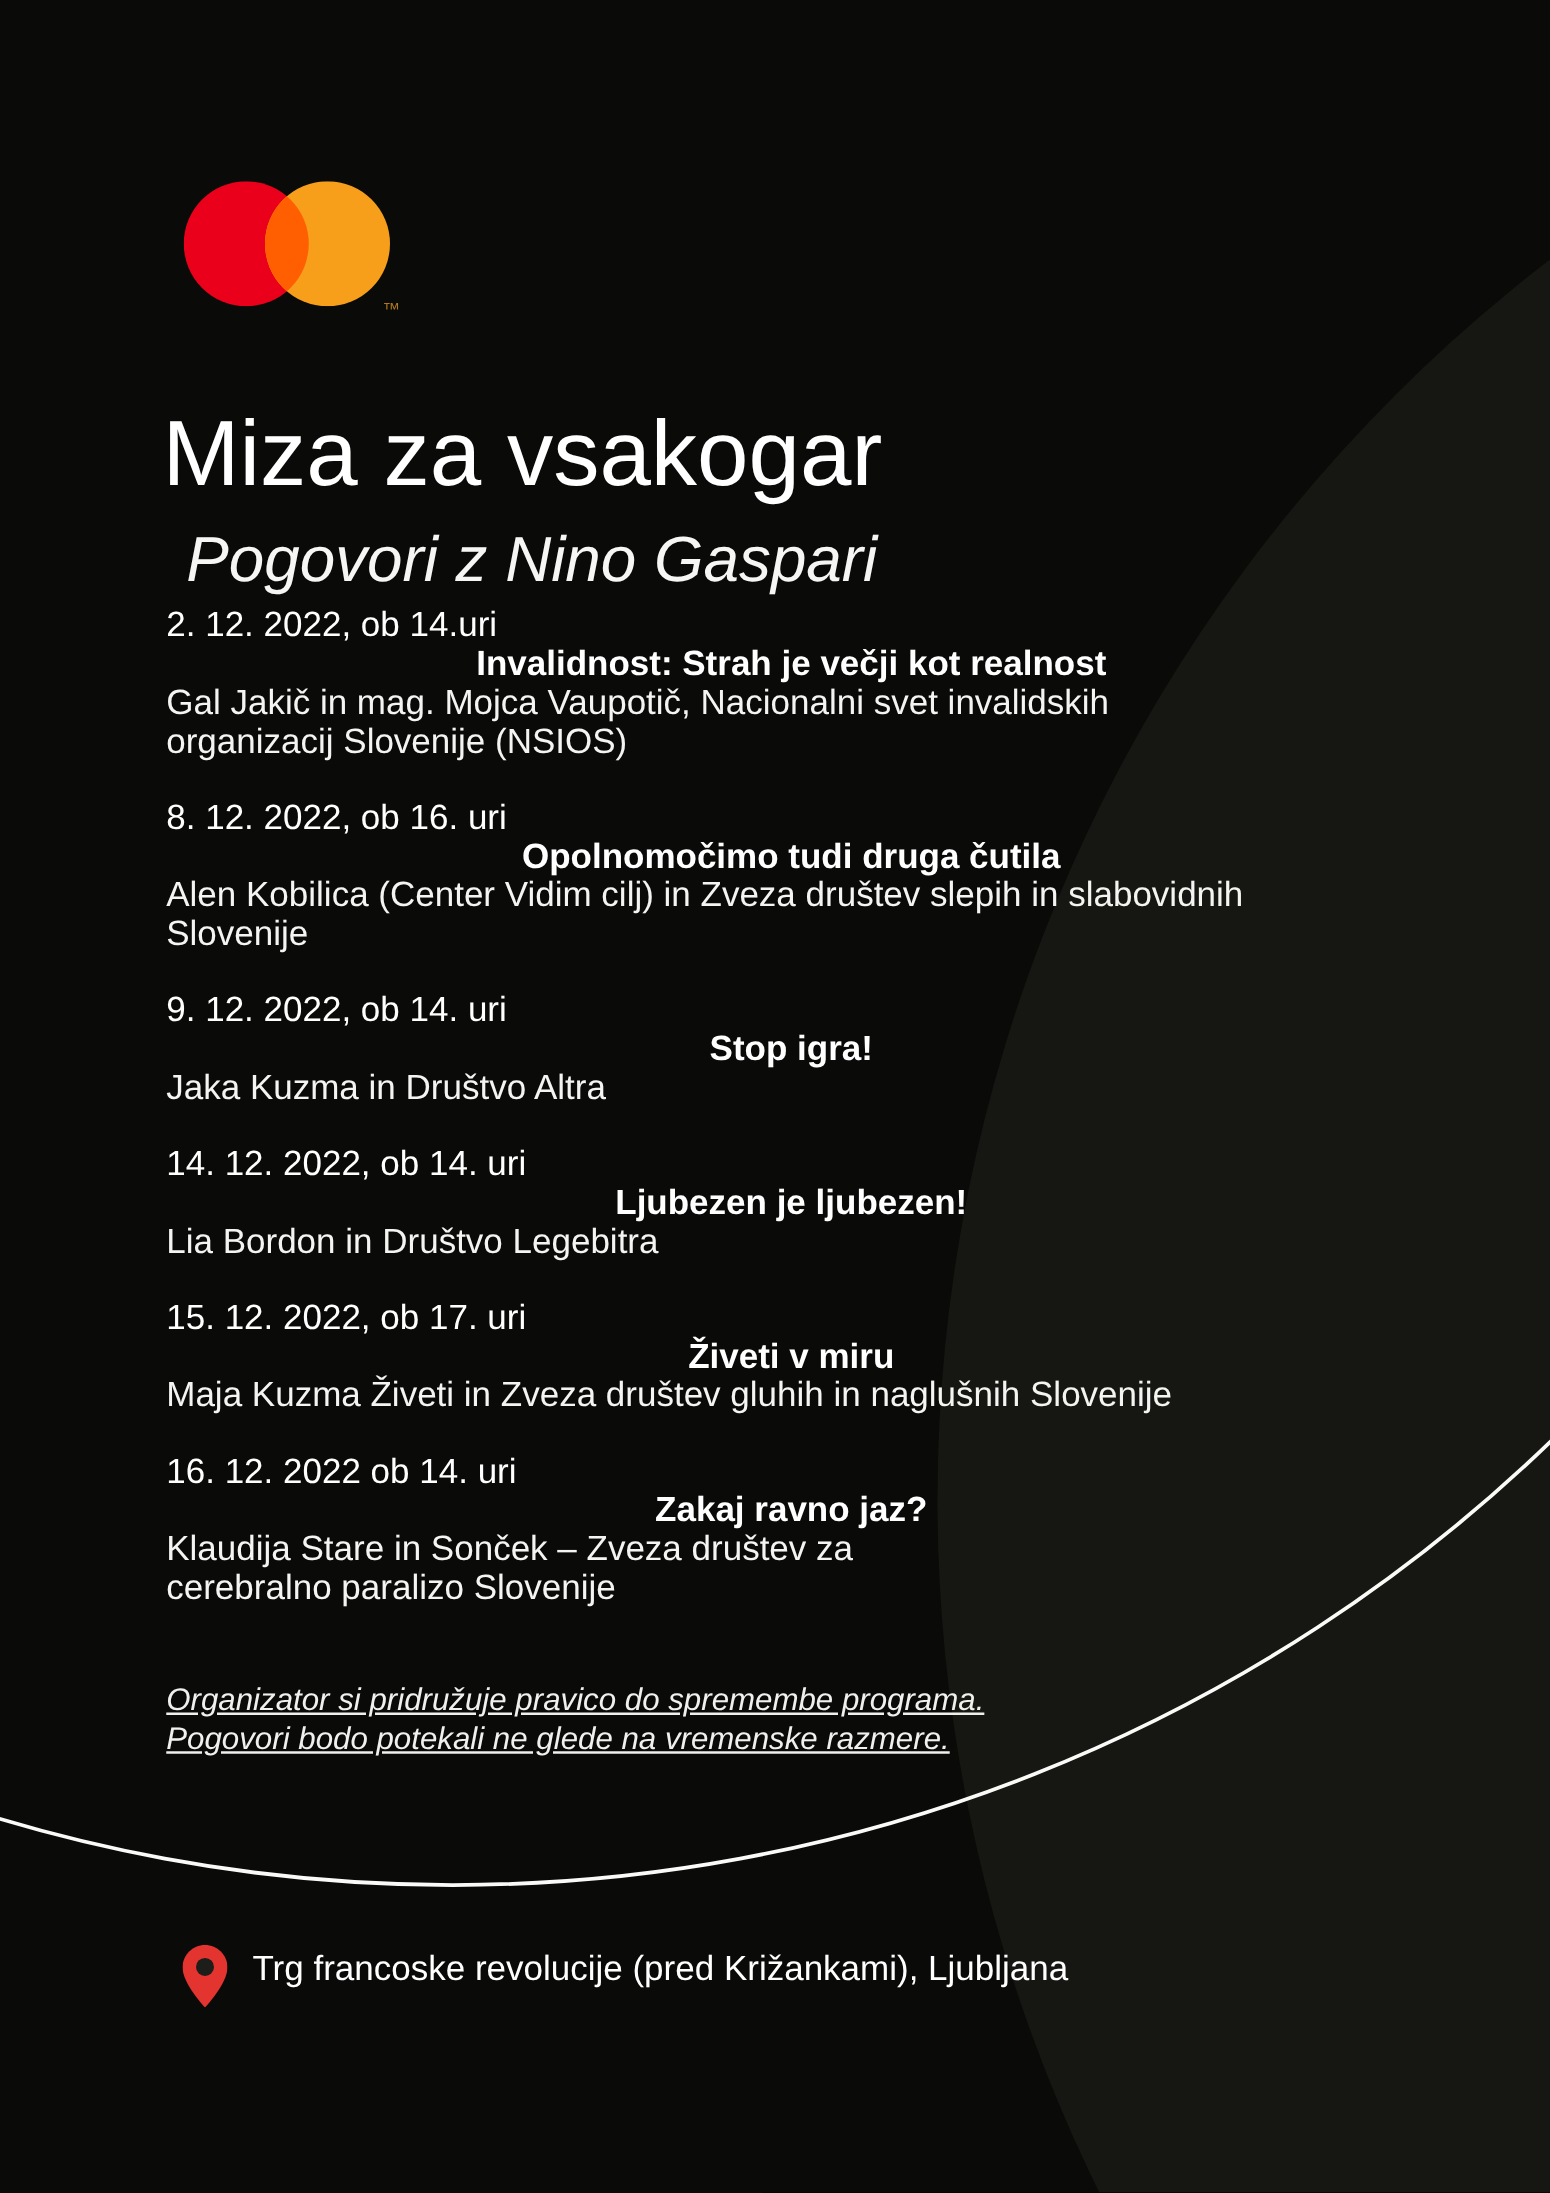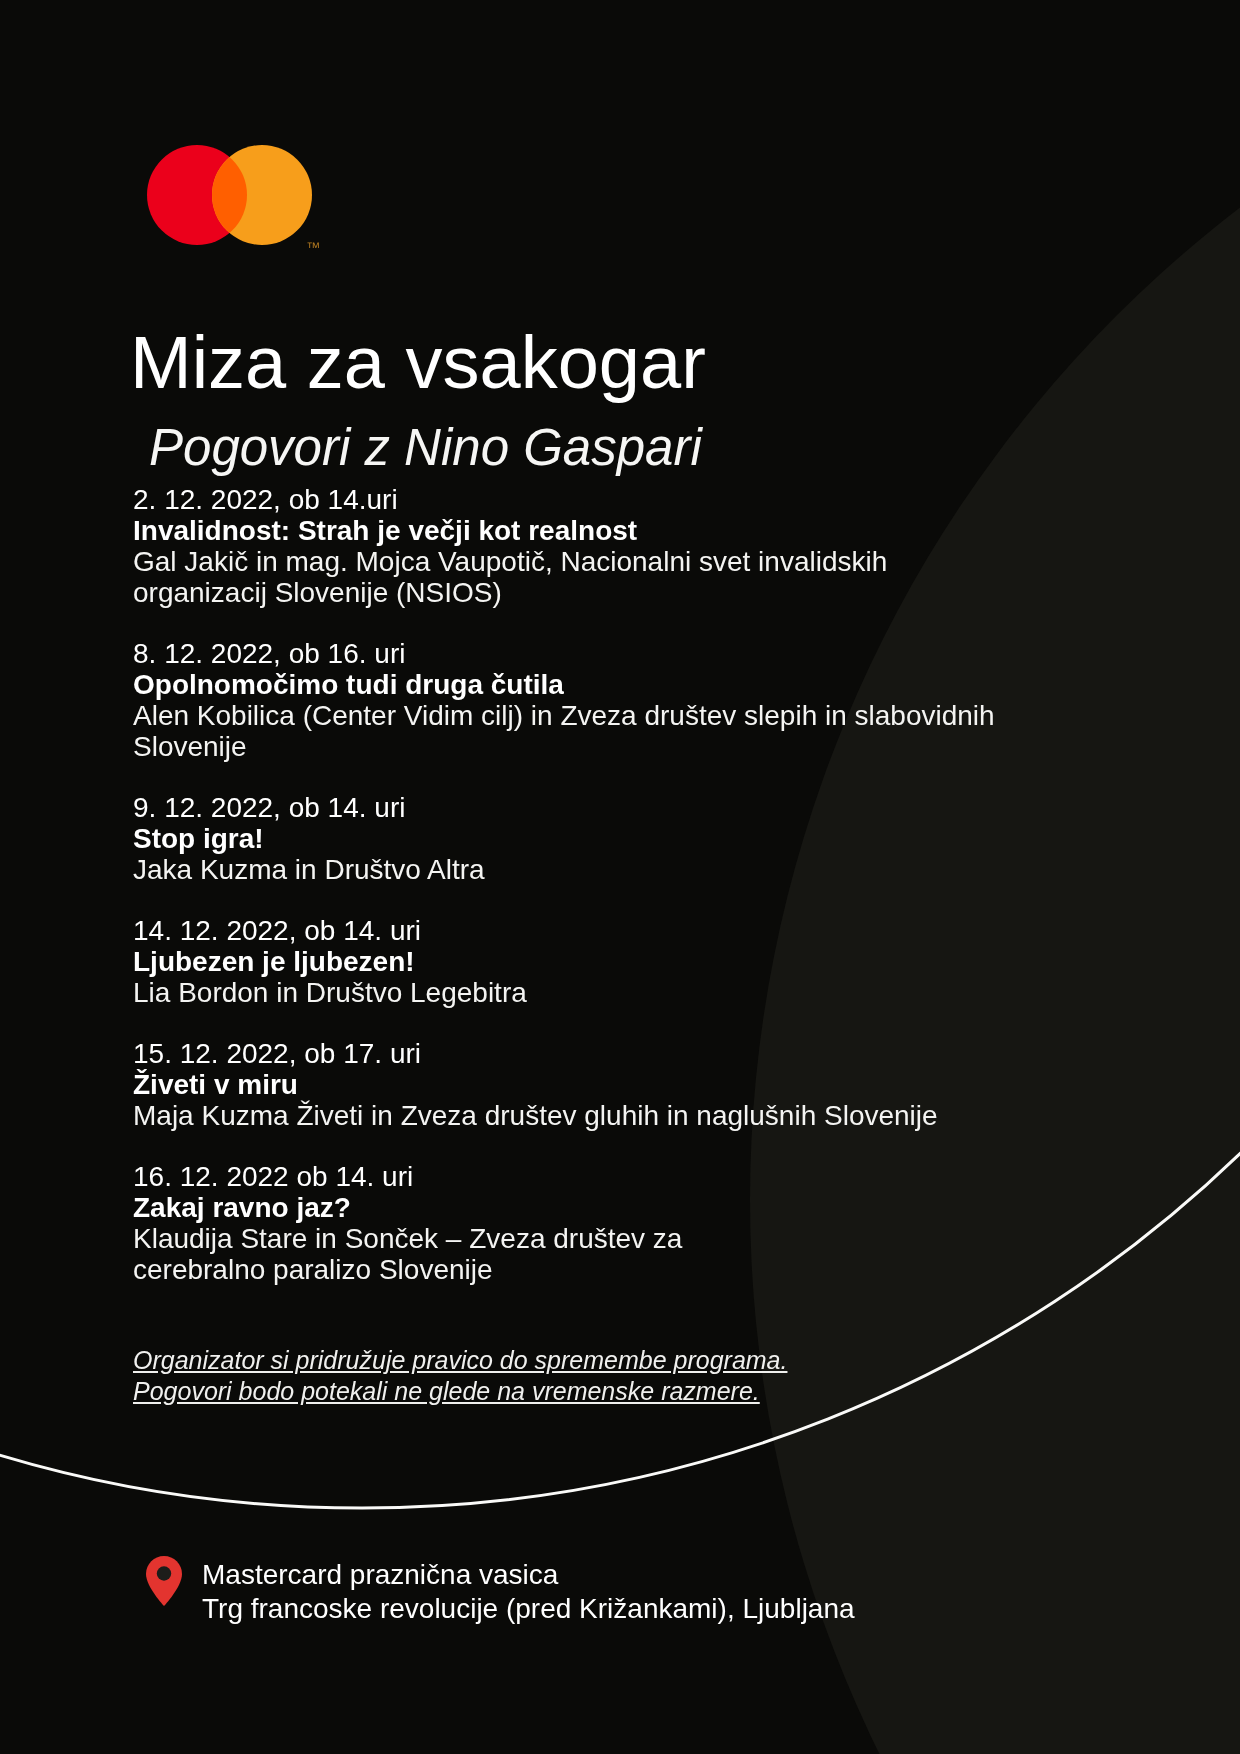--- a/index.html
+++ b/index.html
@@ -71,20 +71,21 @@
     font-size: 28px;
     font-weight: 400;
     line-height: 31px;
     color: #FFFFFF;
   }
   .event .etitle {
     font-size: 28px;
     font-weight: 700;
     line-height: 31px;
     color: #FFFFFF;
+    text-align: center;
   }
   .event .speakers {
     font-size: 28px;
     font-weight: 400;
     line-height: 31px;
     color: #F4F4F2;
   }
   .pre { white-space: pre-line; }
   .disclaimer {
     position: absolute;
@@ -186,18 +187,17 @@
 
   <p class="disclaimer pre">Organizator si pridružuje pravico do spremembe programa.
 Pogovori bodo potekali ne glede na vremenske razmere.</p>
 
   <div class="location">
     <svg class="pin" viewBox="0 0 36 50" aria-hidden="true">
       <path d="M18 0C8.06 0 0 8.06 0 18c0 12.9 18 32 18 32s18-19.1 18-32C36 8.06 27.94 0 18 0z" fill="#E3342F"></path>
       <circle cx="18" cy="17.5" r="7.2" fill="#1D1D1A"></circle>
     </svg>
     <div class="loc-text">
-      <div>Mastercard praznična vasica</div>
       <div>Trg francoske revolucije (pred Križankami), Ljubljana</div>
     </div>
   </div>
 
 </div>
 
 </body></html>

